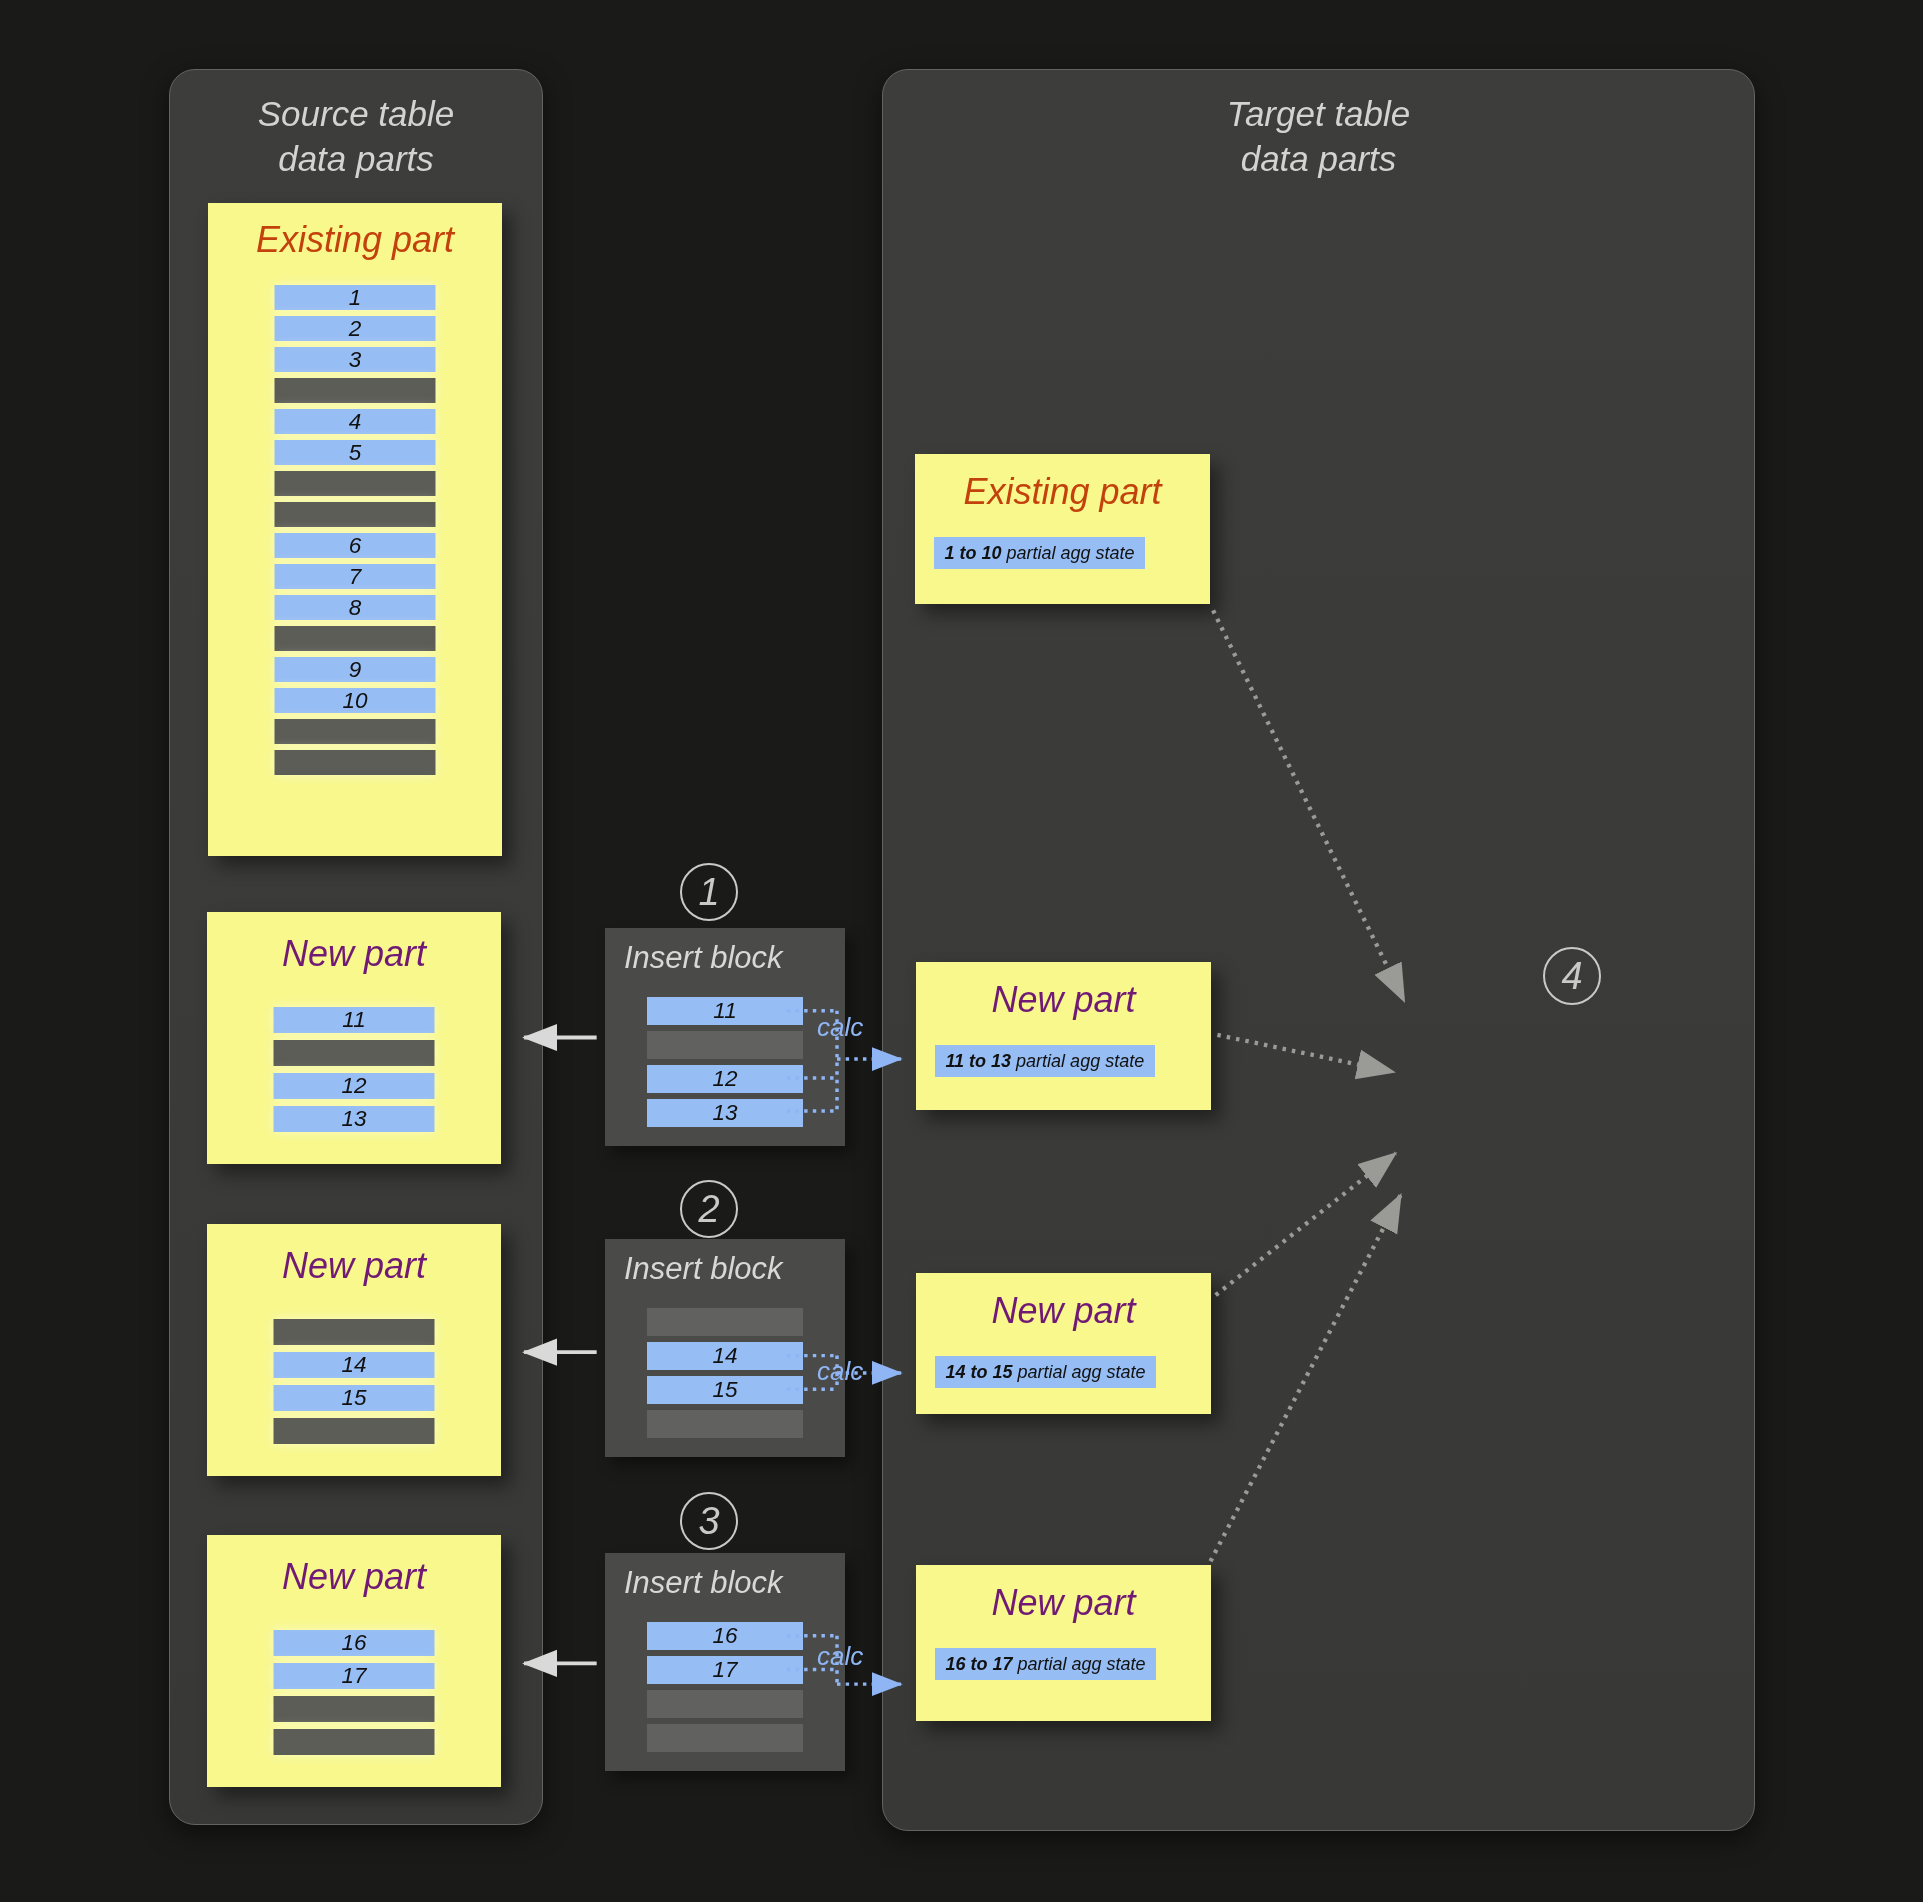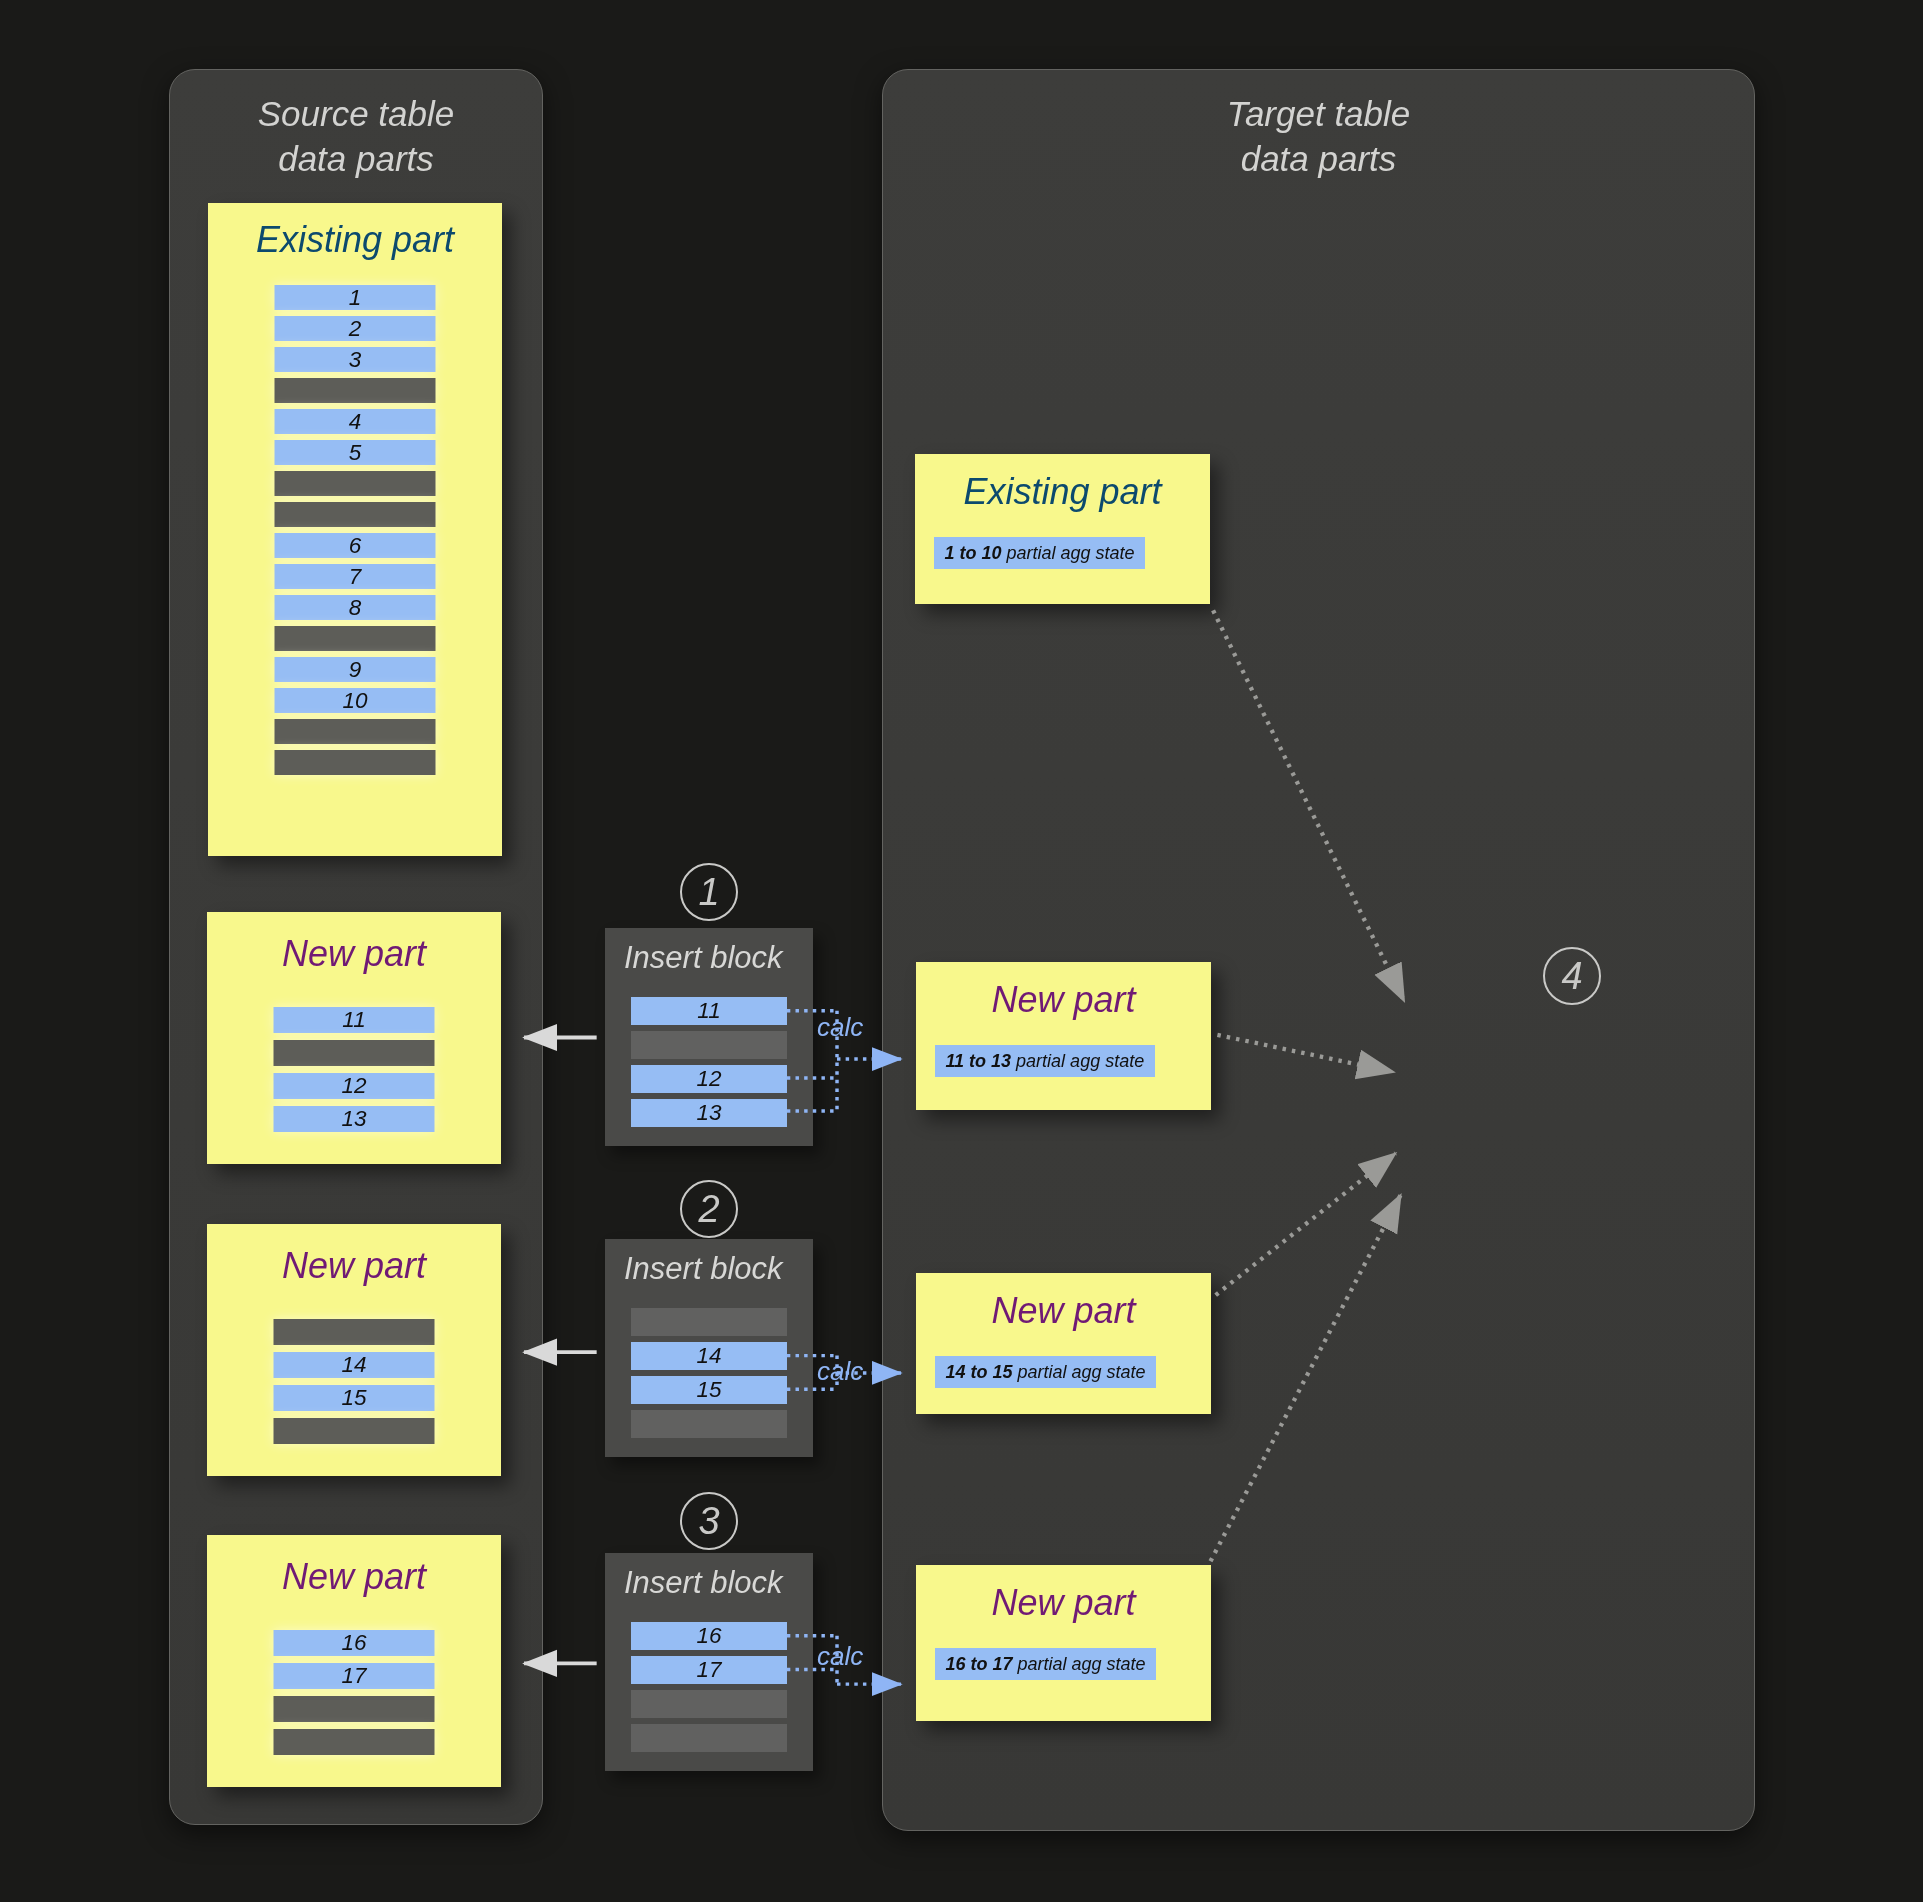--- a/index.html
+++ b/index.html
@@ -10,42 +10,42 @@
   .panel{position:absolute;background:linear-gradient(180deg,#3d3d3b 0%,#383836 100%);
          border:1.7px solid #636360;border-radius:26px;box-shadow:0 8.6px 26px rgba(0,0,0,.5);}
   .panel-source{left:169px;top:69px;width:372px;height:1754px;}
   .panel-target{left:882px;top:69px;width:871px;height:1760px;}
   .panel-title{width:100%;text-align:center;padding-top:21px;font-size:35px;line-height:45px;
                color:#d3d3d1;}
 
   
   .ypart{position:absolute;background:#f8f88c;box-shadow:8.6px 10.4px 17.3px rgba(0,0,0,.45);z-index:2;}
   .ypart-title{width:100%;text-align:center;font-size:36px;}
-  .title-gray{color:#0c4a6e;}
+  .title-gray{color:#c2410c;}
   .title-black{color:#701a75;}
 
   .part-src-existing{left:208px;top:203px;width:294px;height:653px;}
   .part-src-existing .ypart-title{margin-top:15.6px;}
   .part-src-new{left:207px;width:294px;height:252px;}
   .part-src-new .ypart-title{margin-top:21px;}
   .pos-src-new1{top:912px;} .pos-src-new2{top:1224px;} .pos-src-new3{top:1535px;}
 
   
   .rows{position:absolute;left:50%;transform:translateX(-50%);width:161px;
         display:flex;flex-direction:column;}
   .rows-existing{top:82px;gap:6px;}
   .rows-new{top:95px;gap:7px;}
   .row{height:25px;line-height:25px;font-size:22.5px;text-align:center;color:#111;}
   .rows-new .row{height:26px;line-height:26px;}
   .ypart .row{box-shadow:0 0 12px rgba(255,255,252,.55);}
   .row.blue{background:#96bdf4;}
   .row.gray{background:#5d5d58;}
 
   
-  .iblock{position:absolute;left:605px;width:208px;height:218px;background:#4a4a48;
+  .iblock{position:absolute;left:605px;width:240px;height:218px;background:#4a4a48;
           box-shadow:7px 8.6px 14px rgba(0,0,0,.4);z-index:2;}
   .pos-ib1{top:928px;} .pos-ib2{top:1239px;} .pos-ib3{top:1553px;}
   .iblock-title{padding-top:12px;padding-left:19px;font-size:31px;color:#d8d8d6;}
   .rows-insert{top:69px;width:156px;gap:6px;}
   .rows-insert .row{height:28px;line-height:28px;}
   .rows-insert .row.gray{background:#616160;}
 
   
   .part-tgt{width:295px;}
   .pos-tgt-existing{left:915px;top:454px;height:150px;}

